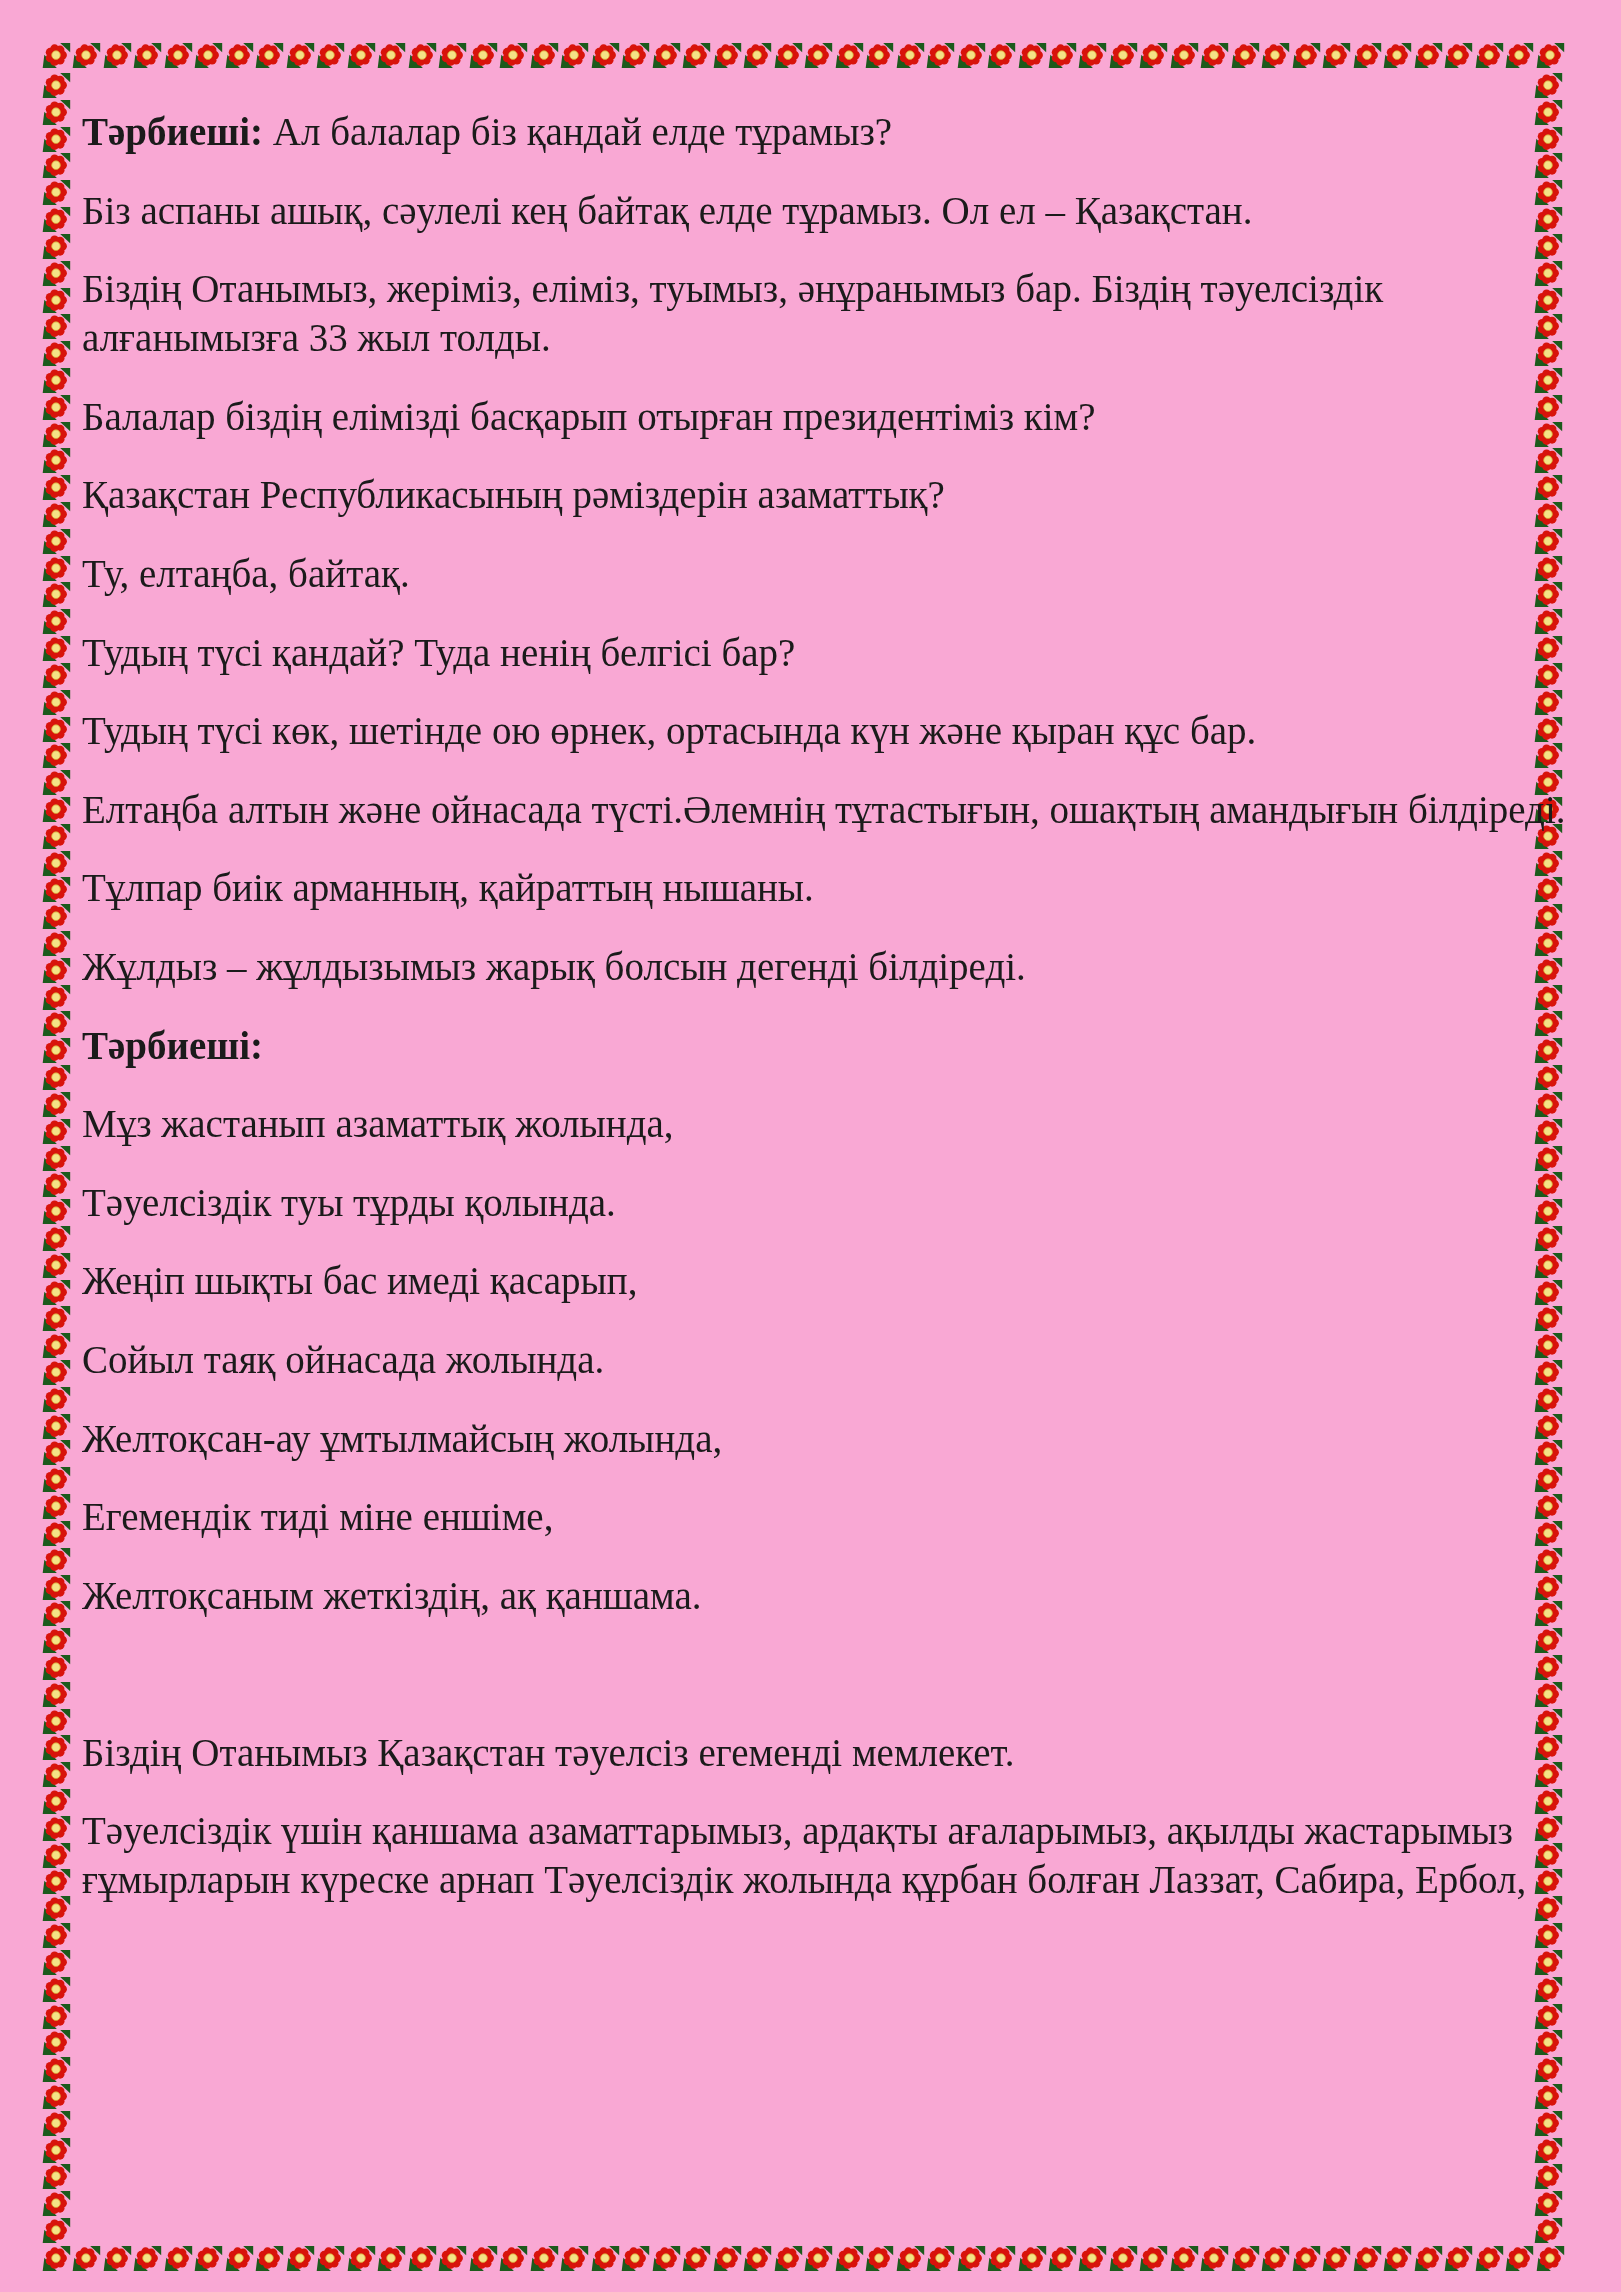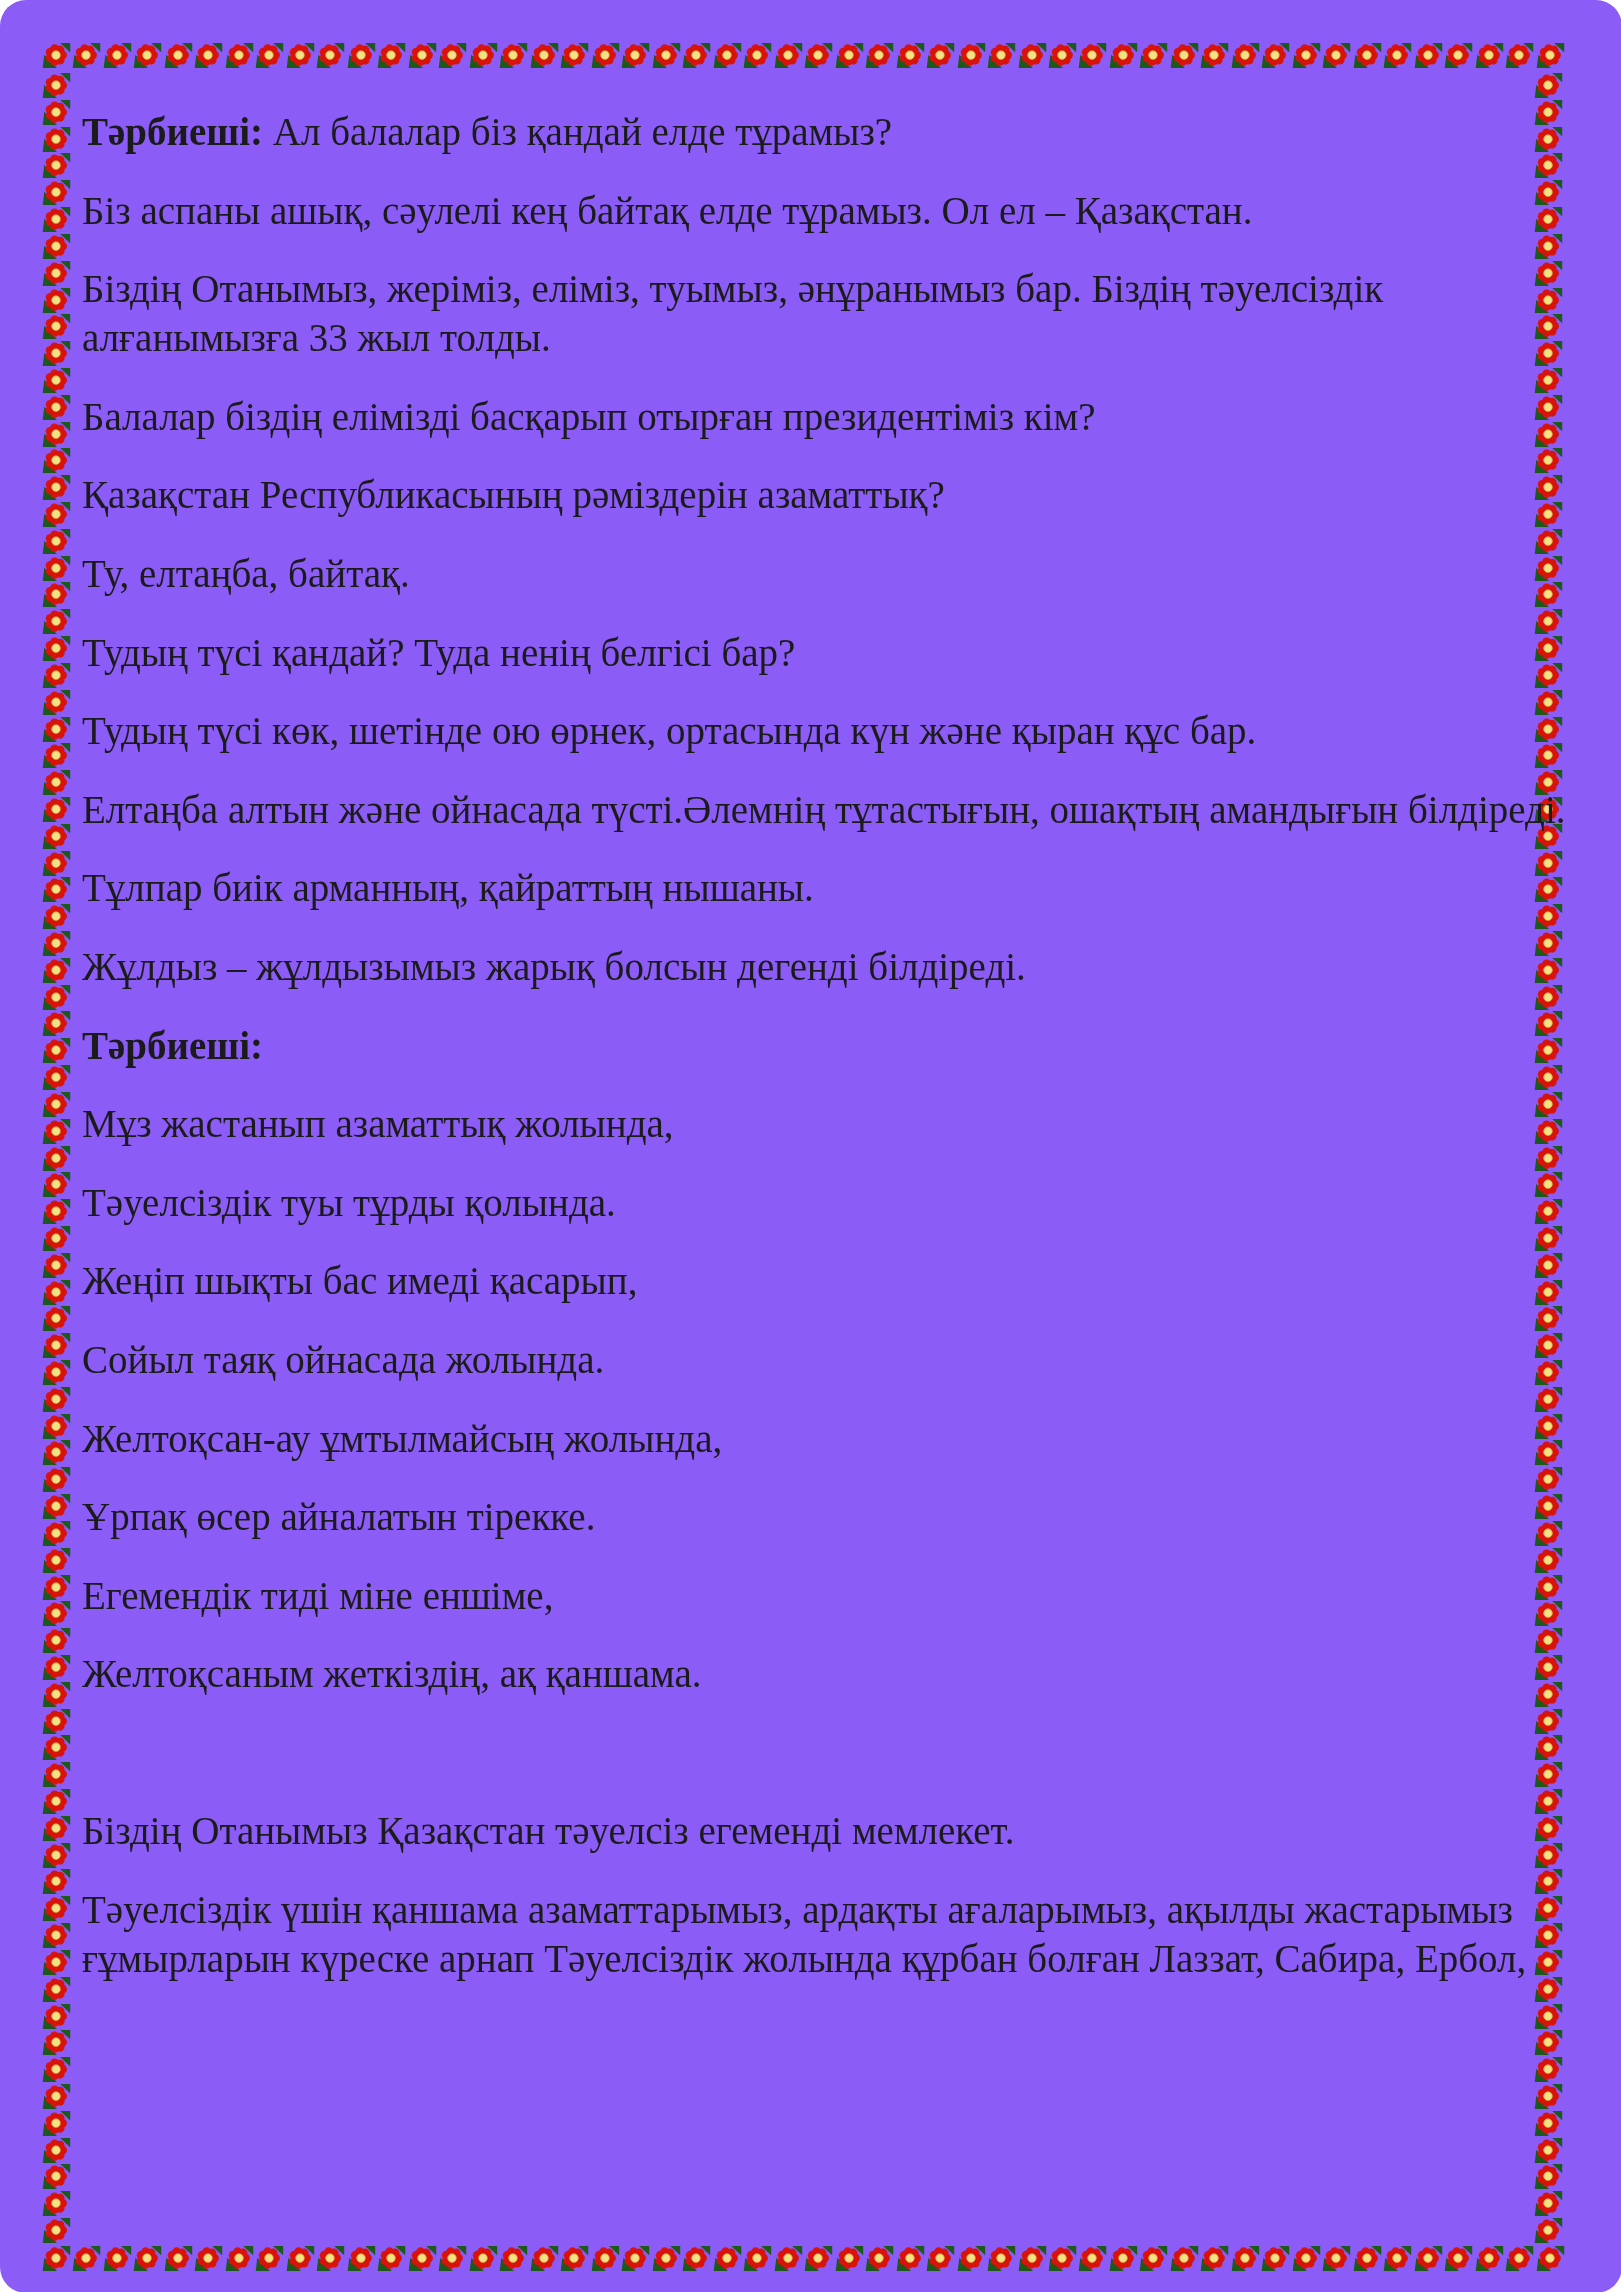--- a/index.html
+++ b/index.html
@@ -28,21 +28,21 @@
   p.line{
     font-size:39px;line-height:49px;margin:0 0 29.6px 0;
     white-space:nowrap;min-height:49px;
   }
   p.line.wrap{margin-bottom:0;}
   .speaker{font-weight:bold;}
 </style>
 </head>
 <body>
 
-<div class="page" style="background: #8b5cf6; border-radius: 26px;">
+<div class="page" style="background: #f9a8d4;">
   <div class="strip" id="border-top">
       <svg width="30" height="29" viewBox="0 0 36 32" xmlns="http://www.w3.org/2000/svg">
         <polygon points="2,31 19,31 4,15" fill="#1c5a1c"></polygon>
         <polygon points="23,1 35,1 35,12" fill="#1c5a1c"></polygon>
         <circle cx="18" cy="15.5" r="8.6" fill="#d8130b"></circle>
         <circle cx="25.8" cy="15.5" r="5.3" fill="#d8130b"></circle>
         <circle cx="22.9" cy="21.6" r="5.3" fill="#d8130b"></circle>
         <circle cx="16.3" cy="23.1" r="5.3" fill="#d8130b"></circle>
         <circle cx="11.0" cy="18.9" r="5.3" fill="#d8130b"></circle>
         <circle cx="11.0" cy="12.1" r="5.3" fill="#d8130b"></circle>
@@ -3462,21 +3462,20 @@
       <p class="line"><span>Тудың түсі көк, шетінде ою өрнек, ортасында күн және қыран құс бар.</span></p>
       <p class="line"><span>Елтаңба алтын және ойнасада түсті.Әлемнің тұтастығын, ошақтың амандығын білдіреді.</span></p>
       <p class="line"><span>Тұлпар биік арманның, қайраттың нышаны.</span></p>
       <p class="line"><span>Жұлдыз – жұлдызымыз жарық болсын дегенді білдіреді.</span></p>
       <p class="line"><span class="speaker">Тәрбиеші:</span></p>
       <p class="line"><span>Мұз жастанып азаматтық жолында,</span></p>
       <p class="line"><span>Тәуелсіздік туы тұрды қолында.</span></p>
       <p class="line"><span>Жеңіп шықты бас имеді қасарып,</span></p>
       <p class="line"><span>Сойыл таяқ ойнасада жолында.</span></p>
       <p class="line"><span>Желтоқсан-ау ұмтылмайсың жолында,</span></p>
-      <p class="line"><span>Ұрпақ өсер айналатын тірекке.</span></p>
       <p class="line"><span>Егемендік тиді міне еншіме,</span></p>
       <p class="line"><span>Желтоқсаным жеткіздің, ақ қаншама.</span></p>
       <p class="line"></p>
       <p class="line"><span>Біздің Отанымыз Қазақстан тәуелсіз егеменді мемлекет.</span></p>
       <p class="line wrap"><span>Тәуелсіздік үшін қаншама азаматтарымыз, ардақты ағаларымыз, ақылды жастарымыз</span></p>
       <p class="line"><span>ғұмырларын күреске арнап Тәуелсіздік жолында құрбан болған Лаззат, Сабира, Ербол,</span></p>
     </div>
 </div>
 
 

